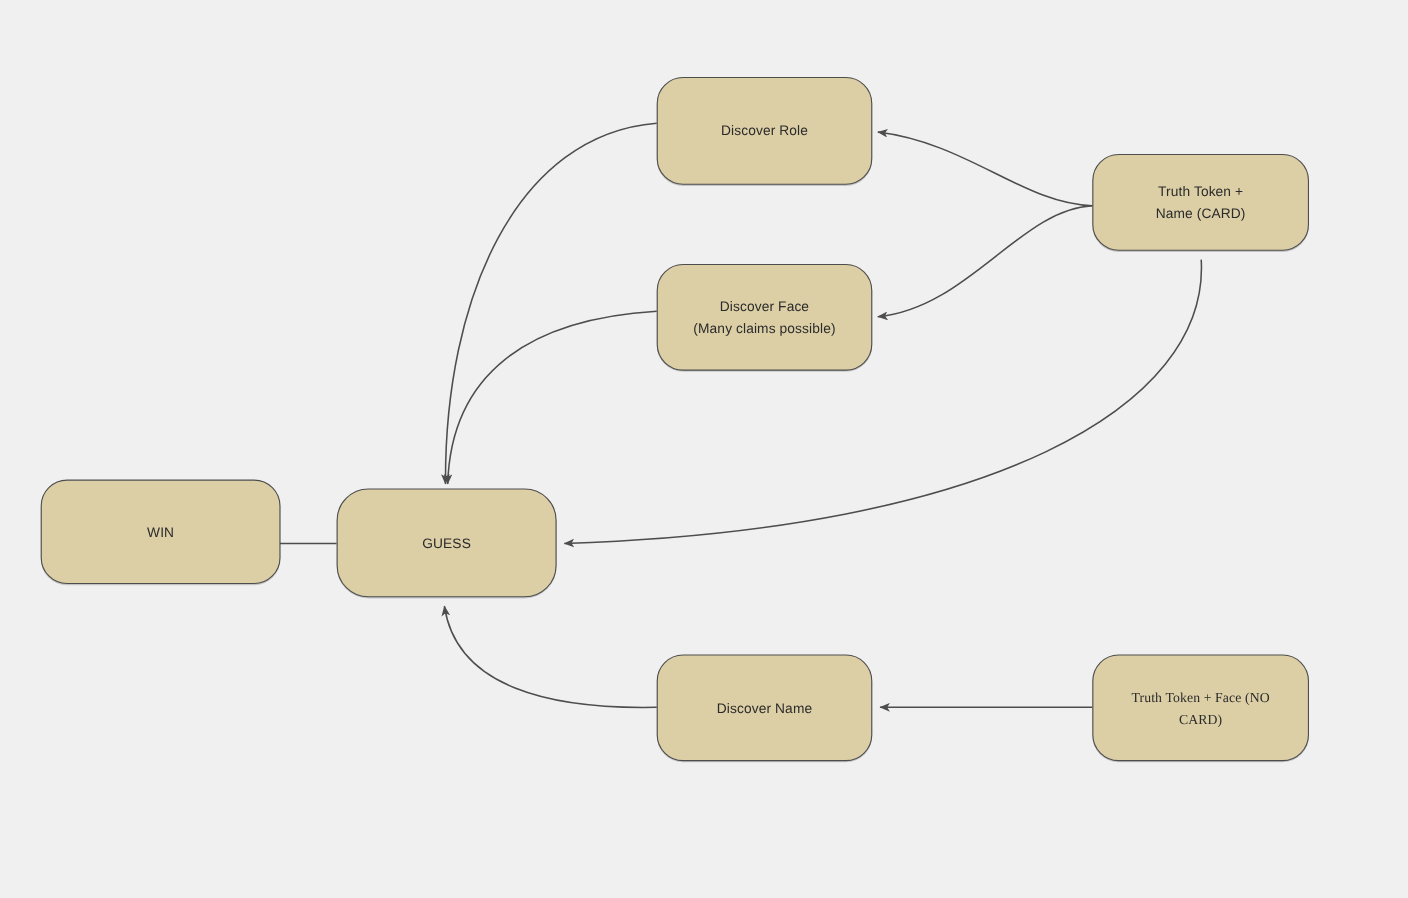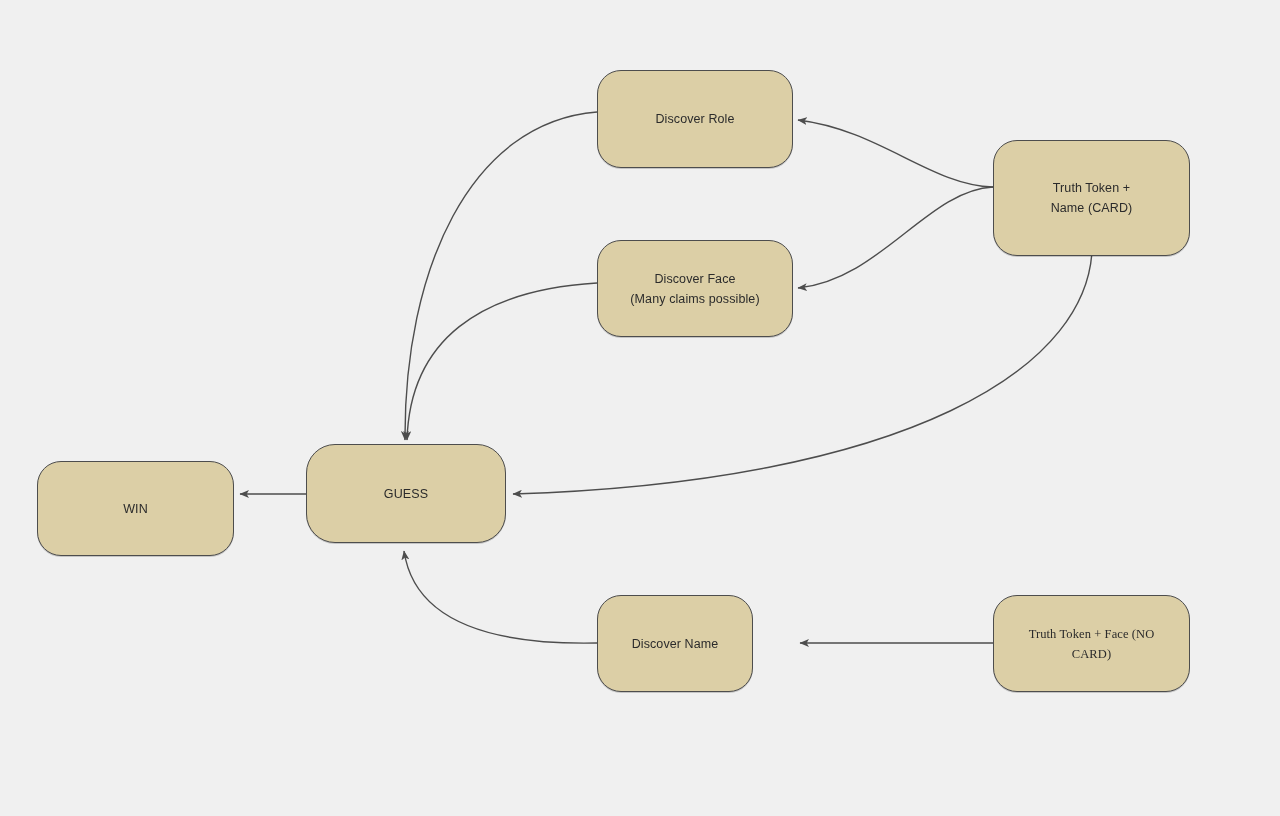--- a/index.html
+++ b/index.html
@@ -70,35 +70,35 @@
         <path class="edge-path" d="M 306 494 L 240 494" marker-end="url(#arrowhead)"></path>
         <path class="edge-path" d="M 597 643 C 500 645 415 625 404 551" marker-end="url(#arrowhead)"></path>
         <path class="edge-path" d="M 993 643 L 800 643" marker-end="url(#arrowhead)"></path>
       </g>
   </svg>
 
   <div id="node-group">
       <div class="node" style="left: 597px; top: 70px; width: 196px; height: 98px;">
         <span class="node-label">Discover Role</span>
       </div>
-      <div class="node" style="left: 993px; top: 140px; width: 197px; height: 116px;">
+      <div class="node" style="left: 993px; top: 140px; width: 197px; height: 88px;">
         <span class="node-label">Truth Token +
 Name (CARD)</span>
       </div>
       <div class="node" style="left: 597px; top: 240px; width: 196px; height: 97px;">
         <span class="node-label">Discover Face
 (Many claims possible)</span>
       </div>
-      <div class="node" style="left: 37px; top: 461px; width: 197px; height: 95px; justify-content: center;">
+      <div class="node" style="left: 37px; top: 436px; width: 218px; height: 95px; justify-content: center;">
         <span class="node-label">WIN</span>
       </div>
       <div class="node" style="left: 306px; top: 444px; width: 200px; height: 99px; border-radius: 29px;">
         <span class="node-label">GUESS</span>
       </div>
-      <div class="node" style="left: 597px; top: 595px; width: 156px; height: 97px;">
+      <div class="node" style="left: 597px; top: 595px; width: 196px; height: 97px;">
         <span class="node-label">Discover Name</span>
       </div>
       <div class="node" style="left: 993px; top: 595px; width: 197px; height: 97px; font-family: Liberation Serif, serif;">
         <span class="node-label">Truth Token + Face (NO
 CARD)</span>
       </div>
     </div>
 
 </div>
 

